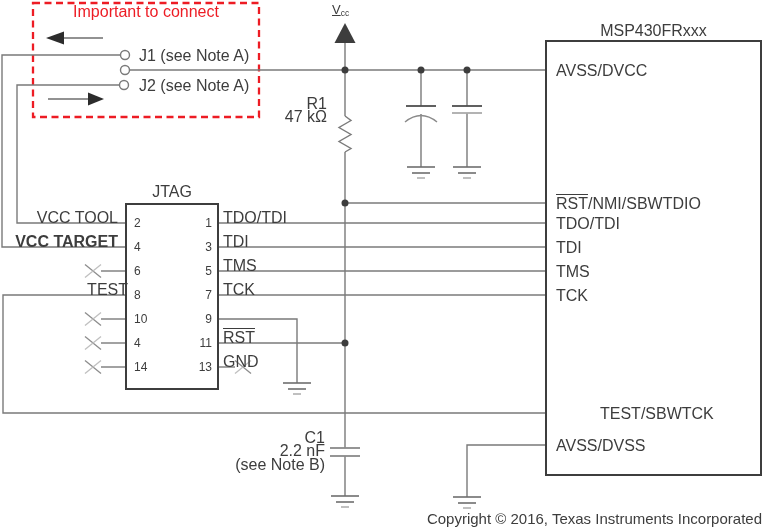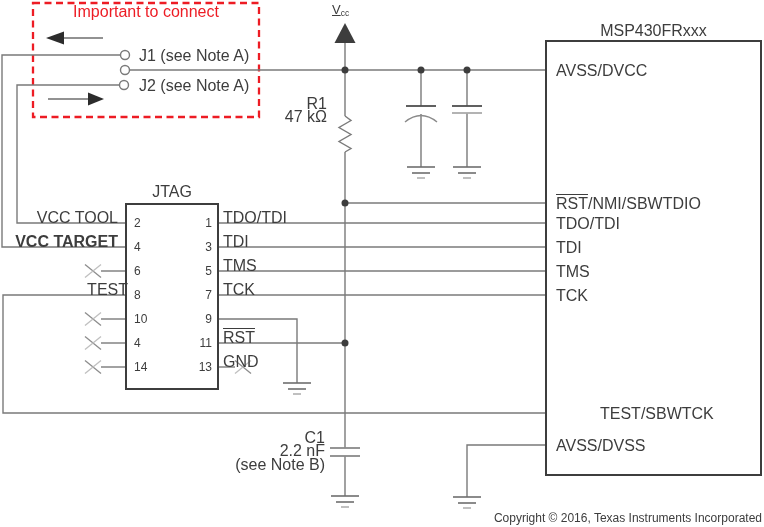--- a/index.html
+++ b/index.html
@@ -9,21 +9,21 @@
   }
   #schem-svg { position:absolute; left:0; top:0; z-index:1; }
   .box { position:absolute; box-sizing:border-box; border:2px solid #3d3d3d; background:transparent; z-index:2; }
   .lbl { position:absolute; font-size:16px; line-height:13px; color:#3d3d3d; white-space:nowrap; z-index:3; }
   .r { text-align:right; }
   .c { text-align:center; }
   .red { color:#ed1c24; }
   .pnum { font-size:12px; }
   .ovl { text-decoration:overline; }
   .sub { font-size:8.5px; vertical-align:-2px; letter-spacing:0.2px; }
-  .small { font-size:12px; }
+  .small { font-size:15px; }
 </style>
 </head>
 <body>
 
 <div id="canvas">
 
   <div class="box" style="left:125px; top:203px; width:94px; height:187px;"></div>
   <div class="box" style="left:545px; top:40px; width:217px; height:436px;"></div>
 
   <svg id="schem-svg" width="764" height="527" viewBox="0 0 764 527">

